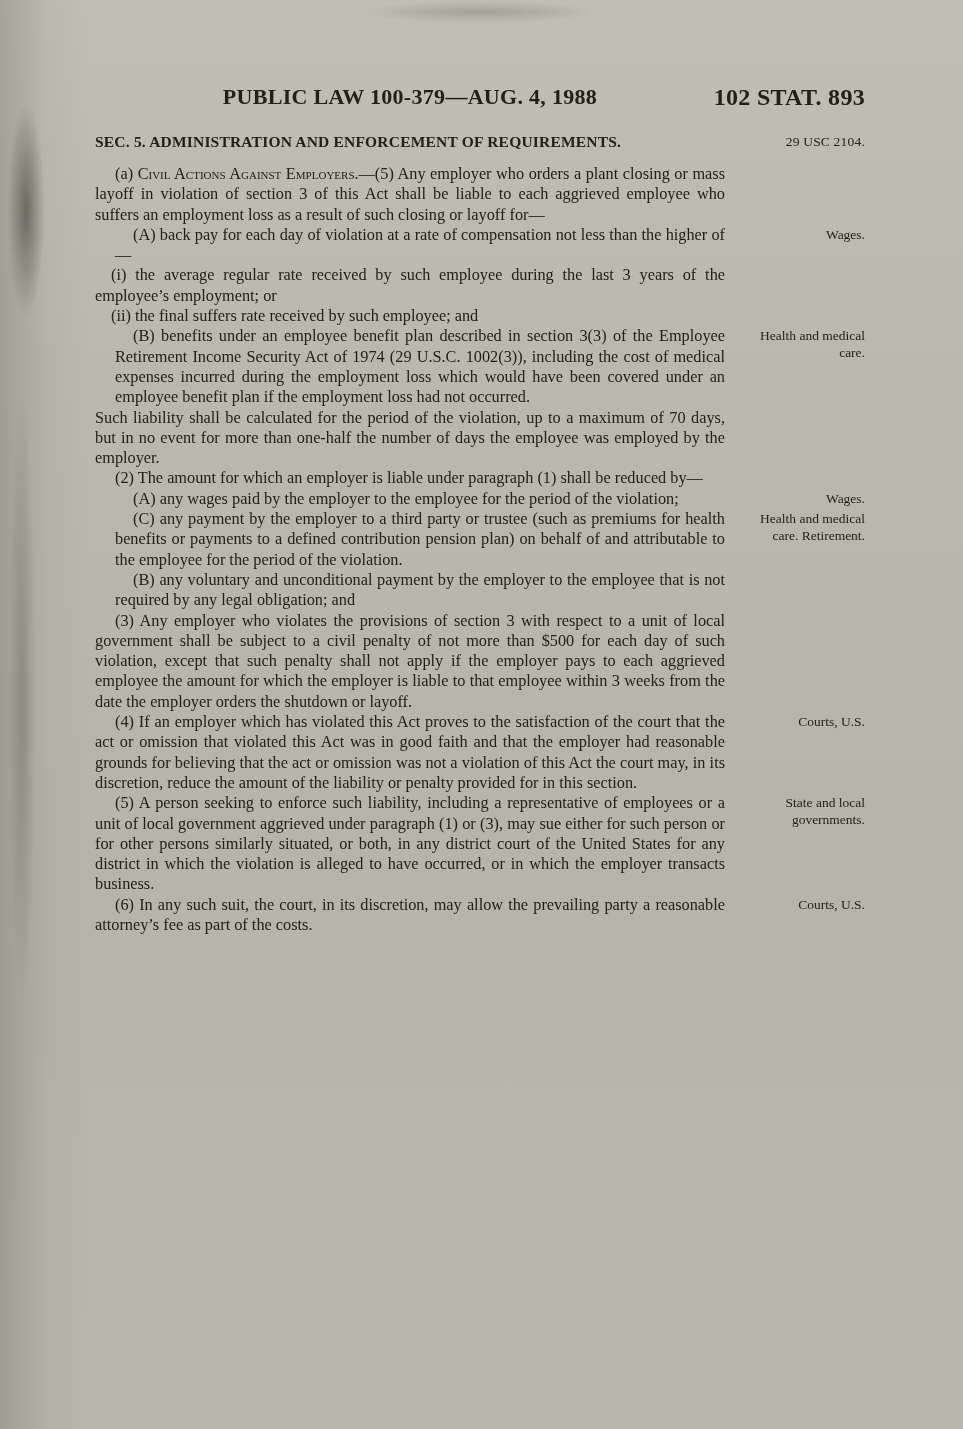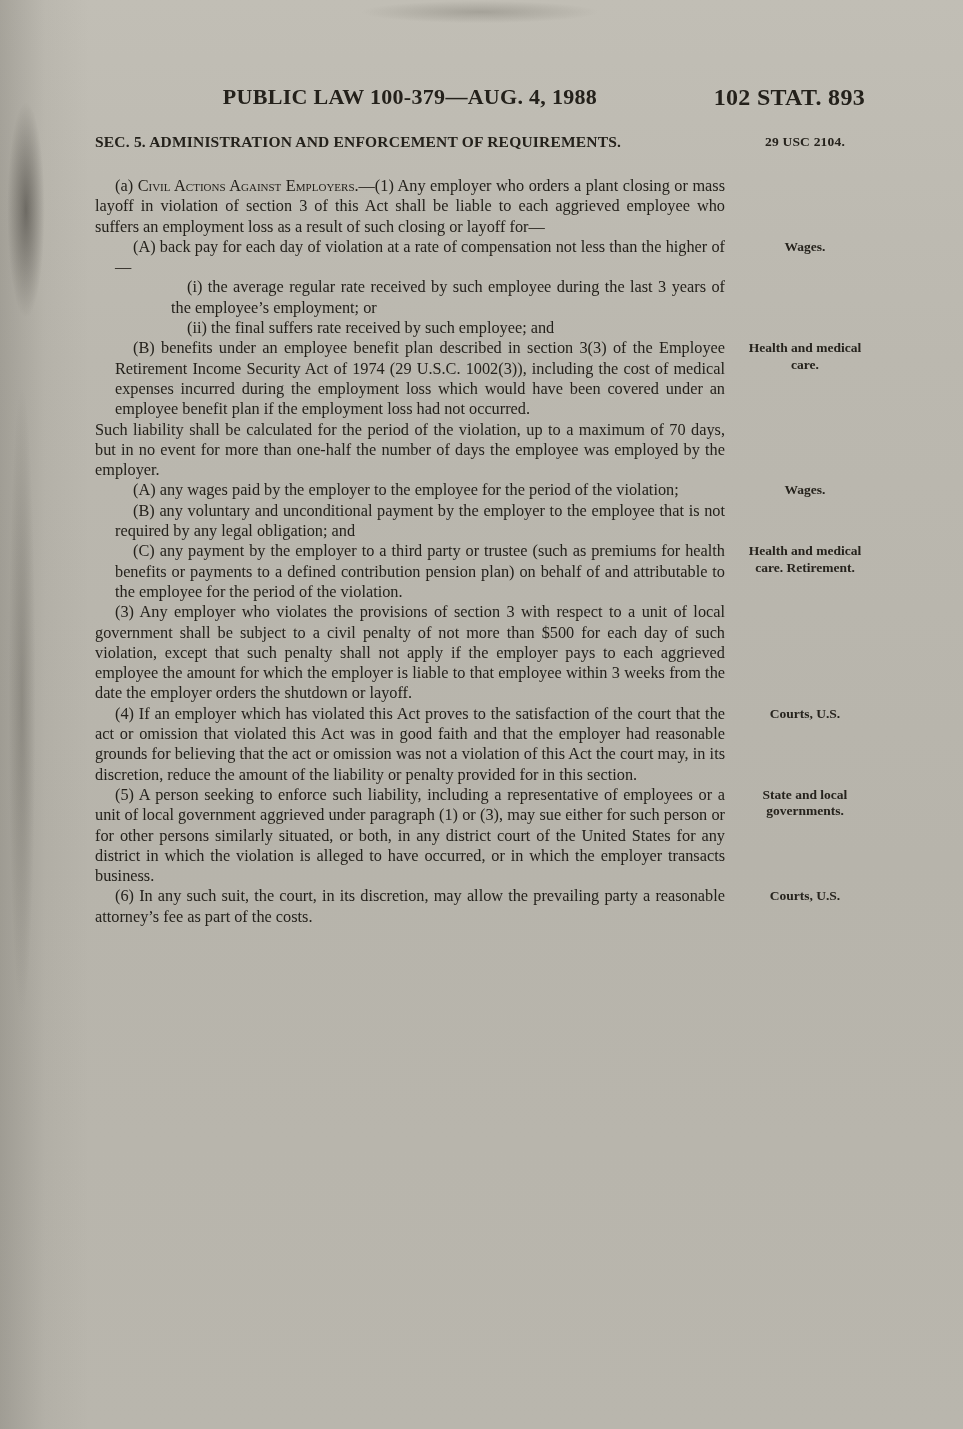--- a/index.html
+++ b/index.html
@@ -29,36 +29,36 @@
   .stat-ref {
     position: absolute; right: 98px; top: 0;
     font-weight: bold; font-size: 24px; letter-spacing: 0.3px;
   }
   .content {
     position: absolute; left: 95px; top: 132px; width: 630px;
   }
   .sec-heading {
     position: relative;
     font-weight: bold; font-size: 15.5px; letter-spacing: 0.2px;
-    line-height: 20px; margin-bottom: 24px;
+    line-height: 20px; margin-bottom: 12px;
   }
   .para {
     position: relative;
     font-size: 16.3px; line-height: 20.3px;
     text-align: justify;
   }
   .para.main { text-indent: 20px; }
   .para.cont { text-indent: 0; }
   .para.item1 { margin-left: 20px; text-indent: 18px; }
-  .para.item2 { margin-left: 76px; text-indent: 16px; }
+  .para.item2 { text-indent: 16px; }
   .smallcaps { font-variant: small-caps; }
   .margin-note {
     position: absolute; right: -140px; top: 2px; width: 120px;
-    font-size: 13.5px; line-height: 16.5px; font-weight: bold;
-    text-align: center; text-indent: 0;
+    font-size: 13.5px; line-height: 16.5px; font-weight: normal;
+    text-align: right; text-indent: 0;
     color: #26231d;
   }
   .artifact { position: absolute; pointer-events: none; }
 </style>
 </head>
 <body>
 
 <div class="page">
   <div class="artifact"></div>
 
@@ -66,28 +66,29 @@
     <div class="law-title">PUBLIC LAW 100-379—AUG. 4, 1988</div>
     <div class="stat-ref">102 STAT. 893</div>
   </div>
 
   <div class="content">
     <div class="sec-heading">
       <span>SEC. 5. ADMINISTRATION AND ENFORCEMENT OF REQUIREMENTS.</span>
       <span class="margin-note">29 USC 2104.</span>
     </div>
     <div id="paragraphs">
-        <div class="para main"><span>(a) </span><span class="smallcaps">Civil Actions Against Employers</span><span>.—(1) Any employer who orders a plant closing or mass layoff in violation of section 3 of this Act shall be liable to each aggrieved employee who suffers an employment loss as a result of such closing or layoff for—</span></div>
+        <div class="para main"><span>(a) </span><span class="smallcaps">Civil Actions Against Employers</span><span>.—(5) Any employer who orders a plant closing or mass layoff in violation of section 3 of this Act shall be liable to each aggrieved employee who suffers an employment loss as a result of such closing or layoff for—</span></div>
         <div class="para item1">(A) back pay for each day of violation at a rate of compensation not less than the higher of—<span class="margin-note">Wages.</span></div>
         <div class="para item2">(i) the average regular rate received by such employee during the last 3 years of the employee’s employment; or</div>
         <div class="para item2">(ii) the final suffers rate received by such employee; and</div>
         <div class="para item1">(B) benefits under an employee benefit plan described in section 3(3) of the Employee Retirement Income Security Act of 1974 (29 U.S.C. 1002(3)), including the cost of medical expenses incurred during the employment loss which would have been covered under an employee benefit plan if the employment loss had not occurred.<span class="margin-note">Health and medical care.</span></div>
         <div class="para cont">Such liability shall be calculated for the period of the violation, up to a maximum of 70 days, but in no event for more than one-half the number of days the employee was employed by the employer.</div>
+        <div class="para main">(2) The amount for which an employer is liable under paragraph (1) shall be reduced by—</div>
         <div class="para item1">(A) any wages paid by the employer to the employee for the period of the violation;<span class="margin-note">Wages.</span></div>
+        <div class="para item1">(C) any payment by the employer to a third party or trustee (such as premiums for health benefits or payments to a defined contribution pension plan) on behalf of and attributable to the employee for the period of the violation.<span class="margin-note">Health and medical care. Retirement.</span></div>
         <div class="para item1">(B) any voluntary and unconditional payment by the employer to the employee that is not required by any legal obligation; and</div>
-        <div class="para item1">(C) any payment by the employer to a third party or trustee (such as premiums for health benefits or payments to a defined contribution pension plan) on behalf of and attributable to the employee for the period of the violation.<span class="margin-note">Health and medical care. Retirement.</span></div>
         <div class="para main">(3) Any employer who violates the provisions of section 3 with respect to a unit of local government shall be subject to a civil penalty of not more than $500 for each day of such violation, except that such penalty shall not apply if the employer pays to each aggrieved employee the amount for which the employer is liable to that employee within 3 weeks from the date the employer orders the shutdown or layoff.</div>
         <div class="para main">(4) If an employer which has violated this Act proves to the satisfaction of the court that the act or omission that violated this Act was in good faith and that the employer had reasonable grounds for believing that the act or omission was not a violation of this Act the court may, in its discretion, reduce the amount of the liability or penalty provided for in this section.<span class="margin-note">Courts, U.S.</span></div>
         <div class="para main">(5) A person seeking to enforce such liability, including a representative of employees or a unit of local government aggrieved under paragraph (1) or (3), may sue either for such person or for other persons similarly situated, or both, in any district court of the United States for any district in which the violation is alleged to have occurred, or in which the employer transacts business.<span class="margin-note">State and local governments.</span></div>
         <div class="para main">(6) In any such suit, the court, in its discretion, may allow the prevailing party a reasonable attorney’s fee as part of the costs.<span class="margin-note">Courts, U.S.</span></div>
       </div>
   </div>
 </div>
 
 </body></html>

